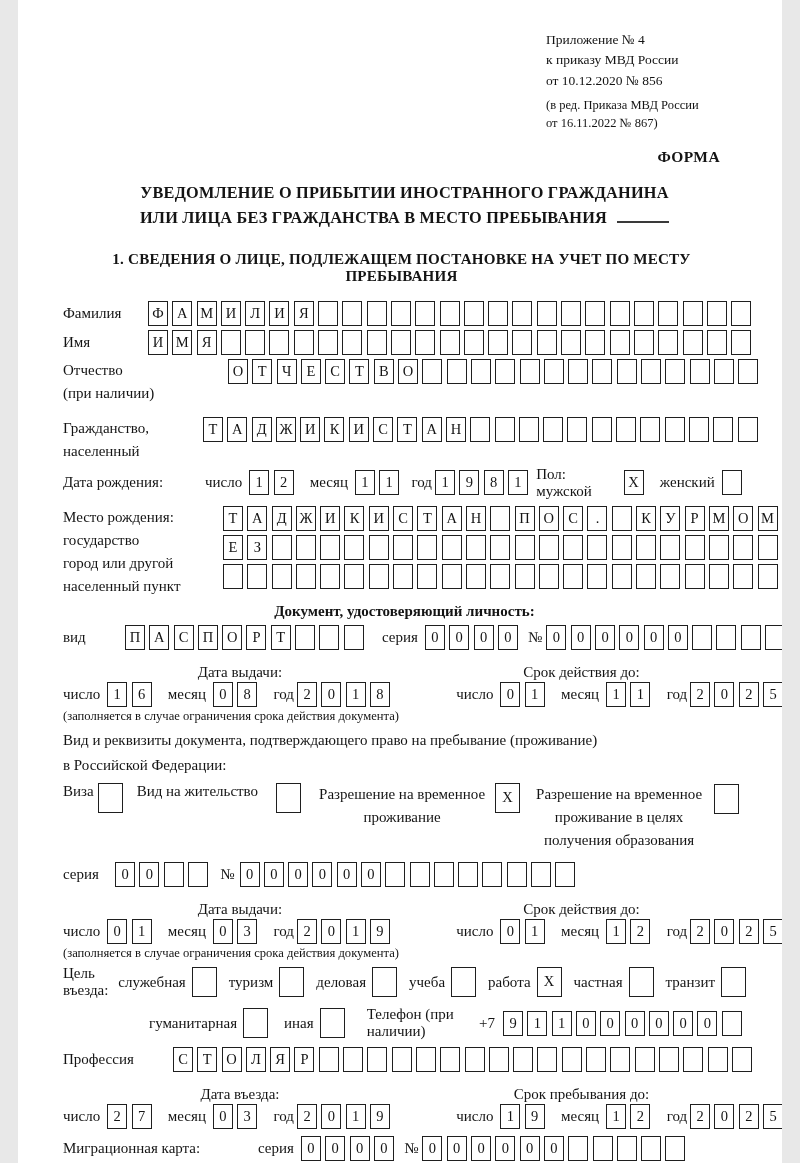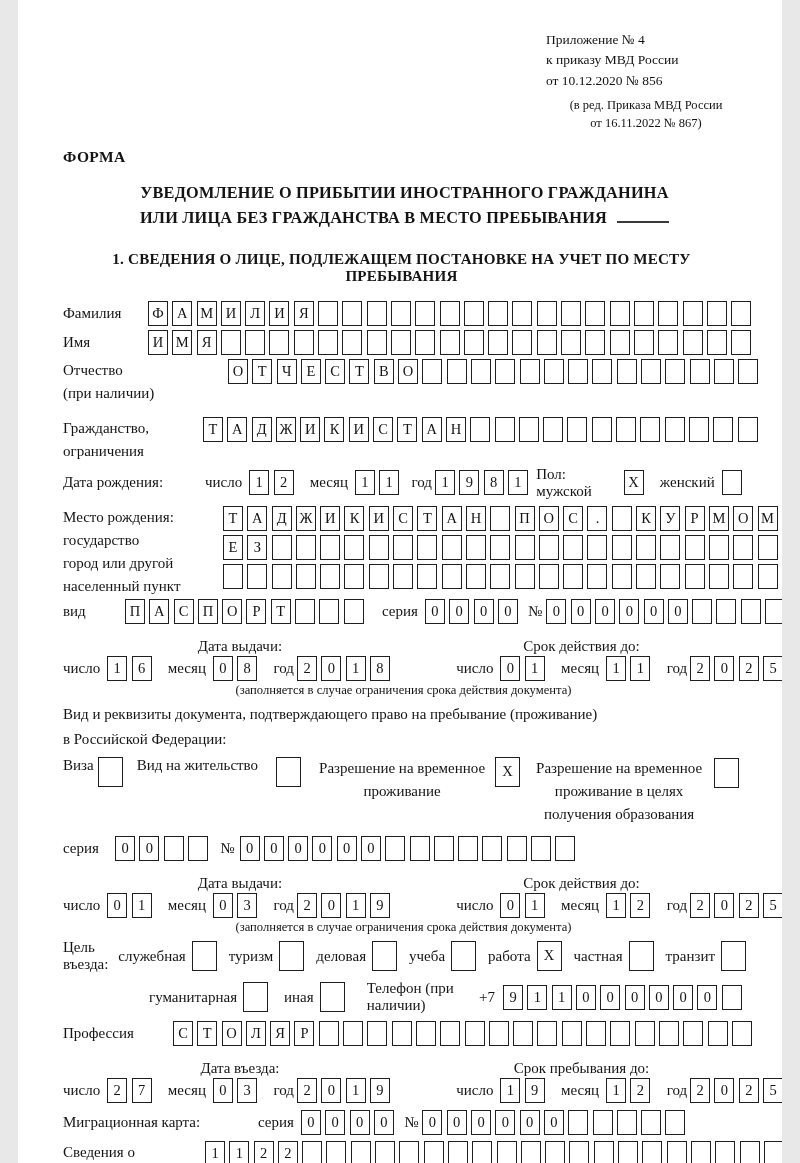--- a/index.html
+++ b/index.html
@@ -3,22 +3,22 @@
 <meta charset="utf-8">
 <style>
   html,body{margin:0;padding:0;background:#e8e8e8;}
   .page{
     width:764px;height:1163px;margin:0 auto;background:#ffffff;color:#141414;
     font-family:"Liberation Serif","DejaVu Serif",serif;
     box-sizing:border-box;padding:30px 36px 0 45px;position:relative;overflow:hidden;
   }
   
   .annex{margin-left:auto;width:200px;font-size:13.5px;line-height:1.5;}
-  .annex .g2{font-size:12.5px;line-height:1.45;margin-top:5px;text-align:center;}
-  .forma{text-align:left;padding-right:26px;font-weight:bold;font-size:15.5px;margin-top:16px;letter-spacing:.4px;}
+  .annex .g2{font-size:12.5px;line-height:1.45;margin-top:5px;}
+  .forma{text-align:right;padding-right:26px;font-weight:bold;font-size:15.5px;margin-top:16px;letter-spacing:.4px;}
   
   .title{text-align:center;font-weight:bold;font-size:16.3px;line-height:1.55;margin-top:14px;letter-spacing:.2px;}
   .blank{display:inline-block;width:52px;border-bottom:2.2px solid #3a3a3a;height:13px;margin-left:10px;}
   .sec-h{font-weight:bold;font-size:15.1px;text-align:center;margin:20px 0 16px -6px;letter-spacing:.2px;}
   
   .frow{display:flex;align-items:center;margin-bottom:4px;font-size:15px;}
   .frow.top{align-items:flex-start;}
   .lbl{flex-shrink:0;}
   .lbl2{flex-shrink:0;line-height:1.55;}
   .boxes{white-space:nowrap;display:inline-block;line-height:0;}
@@ -29,21 +29,21 @@
   .cbx .cell{width:25px;height:30px;line-height:27px;margin-right:0;}
   
   .dhead{display:flex;font-size:15px;margin-top:14px;}
   .dhead .h{width:355px;text-align:center;}
   .dhead .h2{width:330px;}
   .dline{display:flex;align-items:center;font-size:15px;margin-top:1px;}
   .dgrp{display:flex;align-items:center;}
   .dl{margin:0 7px 0 0;}
   .dgrp .boxes{margin-right:12px;}
   .dgrp .boxes:last-child{margin-right:0;}
-  .note{font-size:12.6px;text-align:center;padding-right:2px;margin:2px 0 4px 0;}
+  .note{font-size:12.6px;text-align:left;padding-right:2px;margin:2px 0 4px 0;}
   .intro{font-size:15px;line-height:1.7;}
   
   .permit-row{display:flex;align-items:flex-start;font-size:15px;margin:4px 0 10px 0;}
   .pmulti{display:inline-block;text-align:center;line-height:1.55;}
   .permit-row .cbx{margin-top:1px;}
   
   .opt-lbl{margin:0 6px 0 12px;}
   .opt-lbl.first{margin-left:8px;}
   .ph-prefix{margin:0 8px 0 14px;}
   .doc-h{text-align:center;font-weight:bold;font-size:15px;margin:4px 0 5px 0;}
@@ -85,21 +85,21 @@
     <span class="lbl2" style="width:165px">
       <span>Отчество</span><br>
       <span>(при наличии)</span>
     </span>
     <span class="boxes"><span class="cell">О</span><span class="cell">Т</span><span class="cell">Ч</span><span class="cell">Е</span><span class="cell">С</span><span class="cell">Т</span><span class="cell">В</span><span class="cell">О</span><span class="cell"></span><span class="cell"></span><span class="cell"></span><span class="cell"></span><span class="cell"></span><span class="cell"></span><span class="cell"></span><span class="cell"></span><span class="cell"></span><span class="cell"></span><span class="cell"></span><span class="cell"></span><span class="cell"></span><span class="cell"></span></span>
   </div>
 
   <div class="frow top" style="margin-bottom:2px;">
     <span class="lbl2" style="width:140px">
       <span>Гражданство,</span><br>
-      <span>ограничения</span>
+      <span>населенный</span>
     </span>
     <span class="boxes"><span class="cell">Т</span><span class="cell">А</span><span class="cell">Д</span><span class="cell">Ж</span><span class="cell">И</span><span class="cell">К</span><span class="cell">И</span><span class="cell">С</span><span class="cell">Т</span><span class="cell">А</span><span class="cell">Н</span><span class="cell"></span><span class="cell"></span><span class="cell"></span><span class="cell"></span><span class="cell"></span><span class="cell"></span><span class="cell"></span><span class="cell"></span><span class="cell"></span><span class="cell"></span><span class="cell"></span><span class="cell"></span></span>
   </div>
 
   <div class="frow" style="margin-bottom:6px;">
     <span class="lbl" style="width:128px">Дата рождения:</span>
     <span class="dl" style="margin-left:14px">число</span>
     <span class="boxes" style="margin-right:12px"><span class="cell">1</span><span class="cell">2</span></span>
     <span class="dl">месяц</span>
     <span class="boxes" style="margin-right:8px"><span class="cell">1</span><span class="cell">1</span></span>
@@ -118,20 +118,21 @@
       <span>город или другой</span><br>
       <span>населенный пункт</span>
     </span>
     <span>
       <div class="boxes" style="margin-bottom:4px"><span class="cell">Т</span><span class="cell">А</span><span class="cell">Д</span><span class="cell">Ж</span><span class="cell">И</span><span class="cell">К</span><span class="cell">И</span><span class="cell">С</span><span class="cell">Т</span><span class="cell">А</span><span class="cell">Н</span><span class="cell"></span><span class="cell">П</span><span class="cell">О</span><span class="cell">С</span><span class="cell">.</span><span class="cell"></span><span class="cell">К</span><span class="cell">У</span><span class="cell">Р</span><span class="cell">М</span><span class="cell">О</span><span class="cell">М</span><span class="cell">Б</span></div>
       <div class="boxes" style="margin-bottom:4px"><span class="cell">Е</span><span class="cell">З</span><span class="cell"></span><span class="cell"></span><span class="cell"></span><span class="cell"></span><span class="cell"></span><span class="cell"></span><span class="cell"></span><span class="cell"></span><span class="cell"></span><span class="cell"></span><span class="cell"></span><span class="cell"></span><span class="cell"></span><span class="cell"></span><span class="cell"></span><span class="cell"></span><span class="cell"></span><span class="cell"></span><span class="cell"></span><span class="cell"></span><span class="cell"></span><span class="cell"></span></div>
       <div class="boxes"><span class="cell"></span><span class="cell"></span><span class="cell"></span><span class="cell"></span><span class="cell"></span><span class="cell"></span><span class="cell"></span><span class="cell"></span><span class="cell"></span><span class="cell"></span><span class="cell"></span><span class="cell"></span><span class="cell"></span><span class="cell"></span><span class="cell"></span><span class="cell"></span><span class="cell"></span><span class="cell"></span><span class="cell"></span><span class="cell"></span><span class="cell"></span><span class="cell"></span><span class="cell"></span><span class="cell"></span></div>
     </span>
   </div>
 
+  <div class="doc-h">Документ, удостоверяющий личность:</div>
   <div class="frow" style="margin-bottom:2px;">
     <span class="lbl" style="width:62px">вид</span>
     <span class="boxes" style="margin-right:14px"><span class="cell">П</span><span class="cell">А</span><span class="cell">С</span><span class="cell">П</span><span class="cell">О</span><span class="cell">Р</span><span class="cell">Т</span><span class="cell"></span><span class="cell"></span><span class="cell"></span></span>
     <span class="dl">серия</span>
     <span class="boxes" style="margin-right:6px"><span class="cell">0</span><span class="cell">0</span><span class="cell">0</span><span class="cell">0</span></span>
     <span class="dl" style="margin-right:4px">№</span>
     <span class="boxes"><span class="cell">0</span><span class="cell">0</span><span class="cell">0</span><span class="cell">0</span><span class="cell">0</span><span class="cell">0</span><span class="cell"></span><span class="cell"></span><span class="cell"></span><span class="cell"></span><span class="cell"></span></span>
   </div>
   <div class="dhead">
     <span class="h">Дата выдачи:</span>

